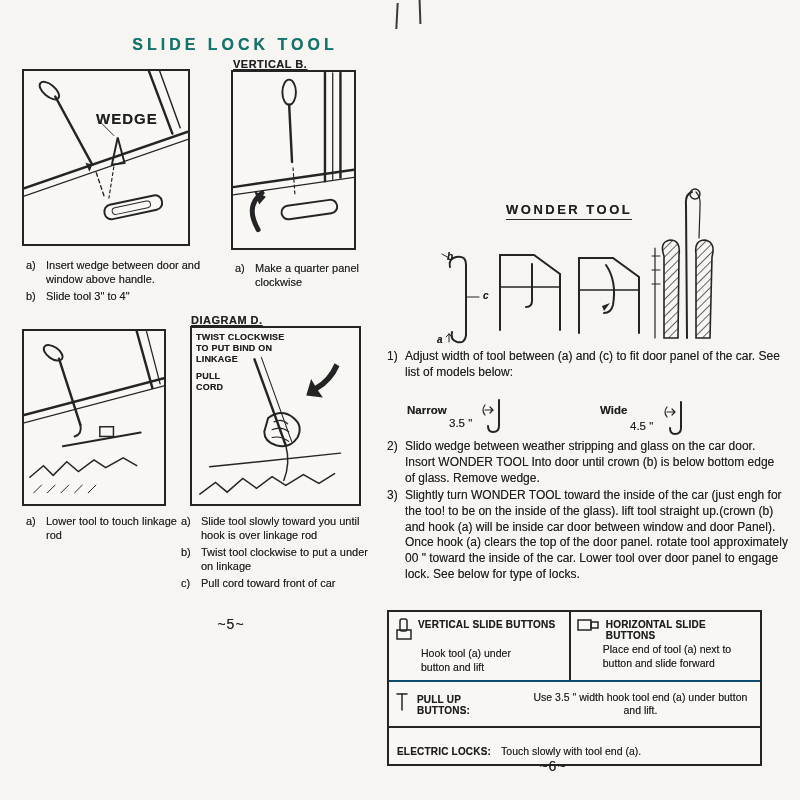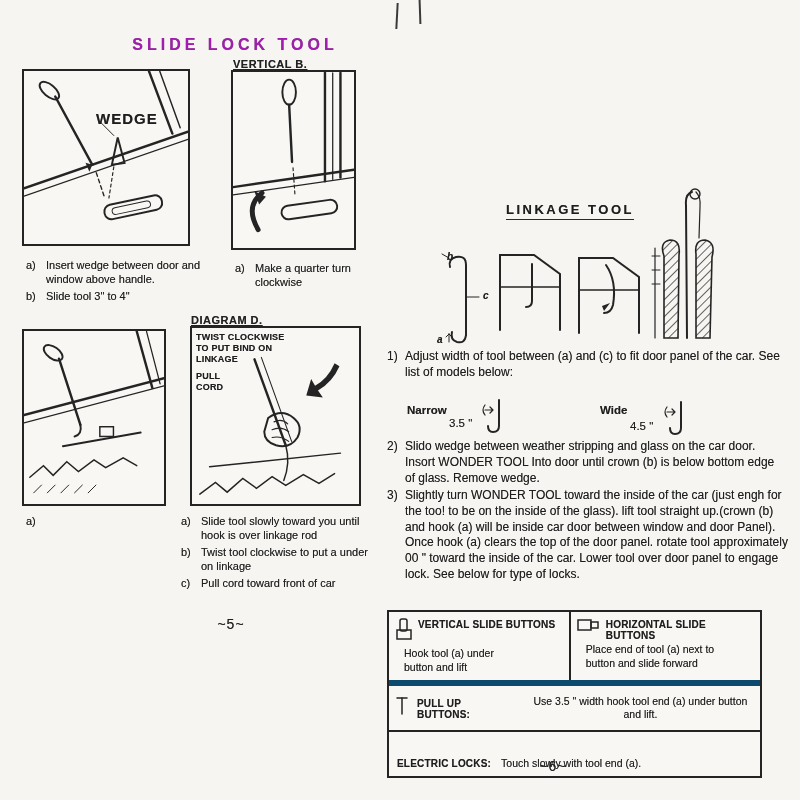--- a/index.html
+++ b/index.html
@@ -9,21 +9,21 @@
     color:#1e1e1e;
     background:#f6f5f2;
   }
   .page { position:relative; width:800px; height:800px; background:#f6f5f2; overflow:hidden; }
   .abs { position:absolute; }
   .reg-mark { position:absolute; width:2px; background:#3a3a3a; }
   .m1 { left:396px; top:3px; height:26px; transform:rotate(3deg); }
   .m2 { left:419px; top:0px; height:24px; transform:rotate(-2deg); }
 
   .main-title { left:105px; top:36px; width:260px; text-align:center;
-    font-size:16px; font-weight:600; letter-spacing:4px; color:#a21caf; }
+    font-size:16px; font-weight:600; letter-spacing:4px; color:#0f766e; }
 
   .diag-label { font-size:11px; font-weight:bold; letter-spacing:0.5px;
     text-decoration:underline; color:#222; }
   .diag-box { border:2px solid #242424; background:#f8f7f4; }
   .diag-box svg { width:100%; height:100%; display:block; }
 
   .wedge-label { left:96px; top:110px; font-size:15px; letter-spacing:1px; font-weight:600; }
 
   .captions { font-size:11px; line-height:1.28; }
   .cap { display:flex; margin-bottom:3px; }
@@ -38,33 +38,33 @@
   .tool-label { font-size:10px; font-style:italic; font-weight:600; }
 
   .step { display:flex; font-size:12px; line-height:1.32; }
   .step .sn { width:18px; flex:0 0 18px; }
   .step .st { flex:1; }
 
   .width-label { font-size:11.5px; font-weight:600; }
   .width-value { font-size:11.5px; }
 
   .lock-table { left:387px; top:610px; width:375px; border:2px solid #242424; background:#f8f7f4; }
-  .lt-row1 { display:flex; border-bottom:6px solid #0c4a6e; }
+  .lt-row1 { display:flex; border-bottom:2px solid #0c4a6e; }
   .lt-cell { padding:5px 6px 6px 6px; }
   .lt-left { width:49%; border-right:2px solid #242424; }
   .lt-right { flex:1;border-radius:18px; }
   .lt-head { display:flex; gap:5px; align-items:flex-start; }
   .lt-icon { flex:0 0 auto; display:inline-block; }
   .lt-title { font-weight:bold; font-size:10px; letter-spacing:0.2px; padding-top:2px; }
-  .lt-body { font-size:10.5px; margin-left:9px; margin-top:2px; line-height:1.3; }
+  .lt-body { font-size:10.5px; margin-left:26px; margin-top:2px; line-height:1.3; }
   .lt-body.vslide { width:112px; }
   .lt-body.hslide { width:142px; }
   .lt-row2 { display:flex; align-items:center; gap:8px; padding:8px 6px; border-bottom:2px solid #242424; }
   .lt-body2 { font-size:10.5px; width:232px; text-align:center; line-height:1.3; margin-left:4px; }
-  .lt-row3 { display:flex; gap:10px; padding:24px 6px 7px 8px; align-items:baseline;border-radius:6px; }
+  .lt-row3 { display:flex; gap:10px; padding:16px 6px 7px 8px; align-items:baseline;border-radius:6px; }
   .lt-body3 { font-size:10.5px; }
 
   .annot { font-size:9px; font-weight:bold; line-height:1.2; letter-spacing:0.2px; }
 
   .txt-fuzz { text-shadow:0 0 0.45px rgba(30,30,30,0.55); }
 </style>
 </head>
 <body>
 
 <div class="page txt-fuzz">
@@ -124,21 +124,21 @@
           <rect x="50" y="134" width="58" height="14" rx="7" stroke-width="2"></rect>
         </g>
         <path d="M 26 162 Q 12 138 30 124" stroke-width="5"></path>
       </g>
       <path d="M 34 128 l -12 -6 l 5 14 z" fill="#242424"></path>
     </svg>
   </div>
   <div class="abs captions" style="left:235px;top:261px;width:140px">
     <div class="cap">
       <span class="cl">a)</span>
-      <span class="ct">Make a quarter turn clockwise</span>
+      <span class="ct">Make a quarter panel clockwise</span>
     </div>
   </div>
 
   <div class="abs diag-box" style="left:22px;top:329px;width:144px;height:177px">
     <svg viewBox="0 0 144 177">
       <g stroke="#242424" fill="none" stroke-linecap="round">
         <line x1="116" y1="0" x2="132" y2="58" stroke-width="2.5"></line>
         <line x1="126" y1="0" x2="140" y2="54" stroke-width="1.3"></line>
         <line x1="0" y1="86" x2="144" y2="48" stroke-width="2.5"></line>
         <line x1="0" y1="94" x2="144" y2="56" stroke-width="1.2"></line>
@@ -148,20 +148,21 @@
         <line x1="40" y1="118" x2="120" y2="104" stroke-width="2"></line>
         <rect x="78" y="98" width="14" height="10" stroke-width="1.5"></rect>
         <path d="M 6 150 l 14 -12 l 10 10 l 14 -14 l 12 10 l 16 -12 l 12 8 l 18 -10 l 14 8" stroke-width="1.5"></path>
         <path d="M 10 166 l 8 -8 M 24 166 l 8 -8 M 38 166 l 8 -8 M 52 166 l 8 -8 M 66 166 l 8 -8" stroke-width="1"></path>
       </g>
     </svg>
   </div>
   <div class="abs captions" style="left:26px;top:514px;width:152px">
     <div class="cap">
       <span class="cl">a)</span>
+      <span class="ct">Lower tool to touch linkage rod</span>
     </div>
   </div>
 
   <div class="abs diag-label" style="left:191px;top:314px">DIAGRAM D.</div>
   <div class="abs diag-box" style="left:190px;top:326px;width:171px;height:180px">
     <svg viewBox="0 0 171 180">
       <g stroke="#242424" fill="none" stroke-linecap="round">
         <path d="M 64 32 L 96 120" stroke-width="2.5"></path>
         <path d="M 71 30 L 102 116" stroke-width="1.1"></path>
         <path d="M 78 92 q 14 -10 26 0 q 10 8 4 20 q -8 12 -22 8 q -12 -4 -12 -14 z" stroke-width="2"></path>
@@ -185,21 +186,21 @@
       <span class="ct">Twist tool clockwise to put a under on linkage</span>
     </div>
     <div class="cap">
       <span class="cl">c)</span>
       <span class="ct">Pull cord toward front of car</span>
     </div>
   </div>
 
   <div class="abs pagenum" style="left:196px;top:616px;width:70px">~5~</div>
 
-  <div class="abs wonder-title">LINKAGE TOOL</div>
+  <div class="abs wonder-title">WONDER TOOL</div>
 
   <div class="abs" style="left:436px;top:247px;width:56px;height:100px">
     <svg viewBox="0 0 56 100" style="width:100%;height:100%">
       <g stroke="#242424" fill="none" stroke-linecap="round">
         <path d="M 30 88 L 30 18 q 0 -10 -10 -8 q -8 2 -6 10" stroke-width="2"></path>
         <path d="M 30 88 q -1 9 -9 7 q -7 -2 -5 -10" stroke-width="2"></path>
         <line x1="13" y1="11" x2="6" y2="7" stroke-width="1"></line>
         <line x1="31" y1="50" x2="43" y2="50" stroke-width="1"></line>
         <path d="M 13 95 l 0 -8 M 13 87 l -3 3 M 13 87 l 3 3" stroke-width="1"></path>
       </g>

